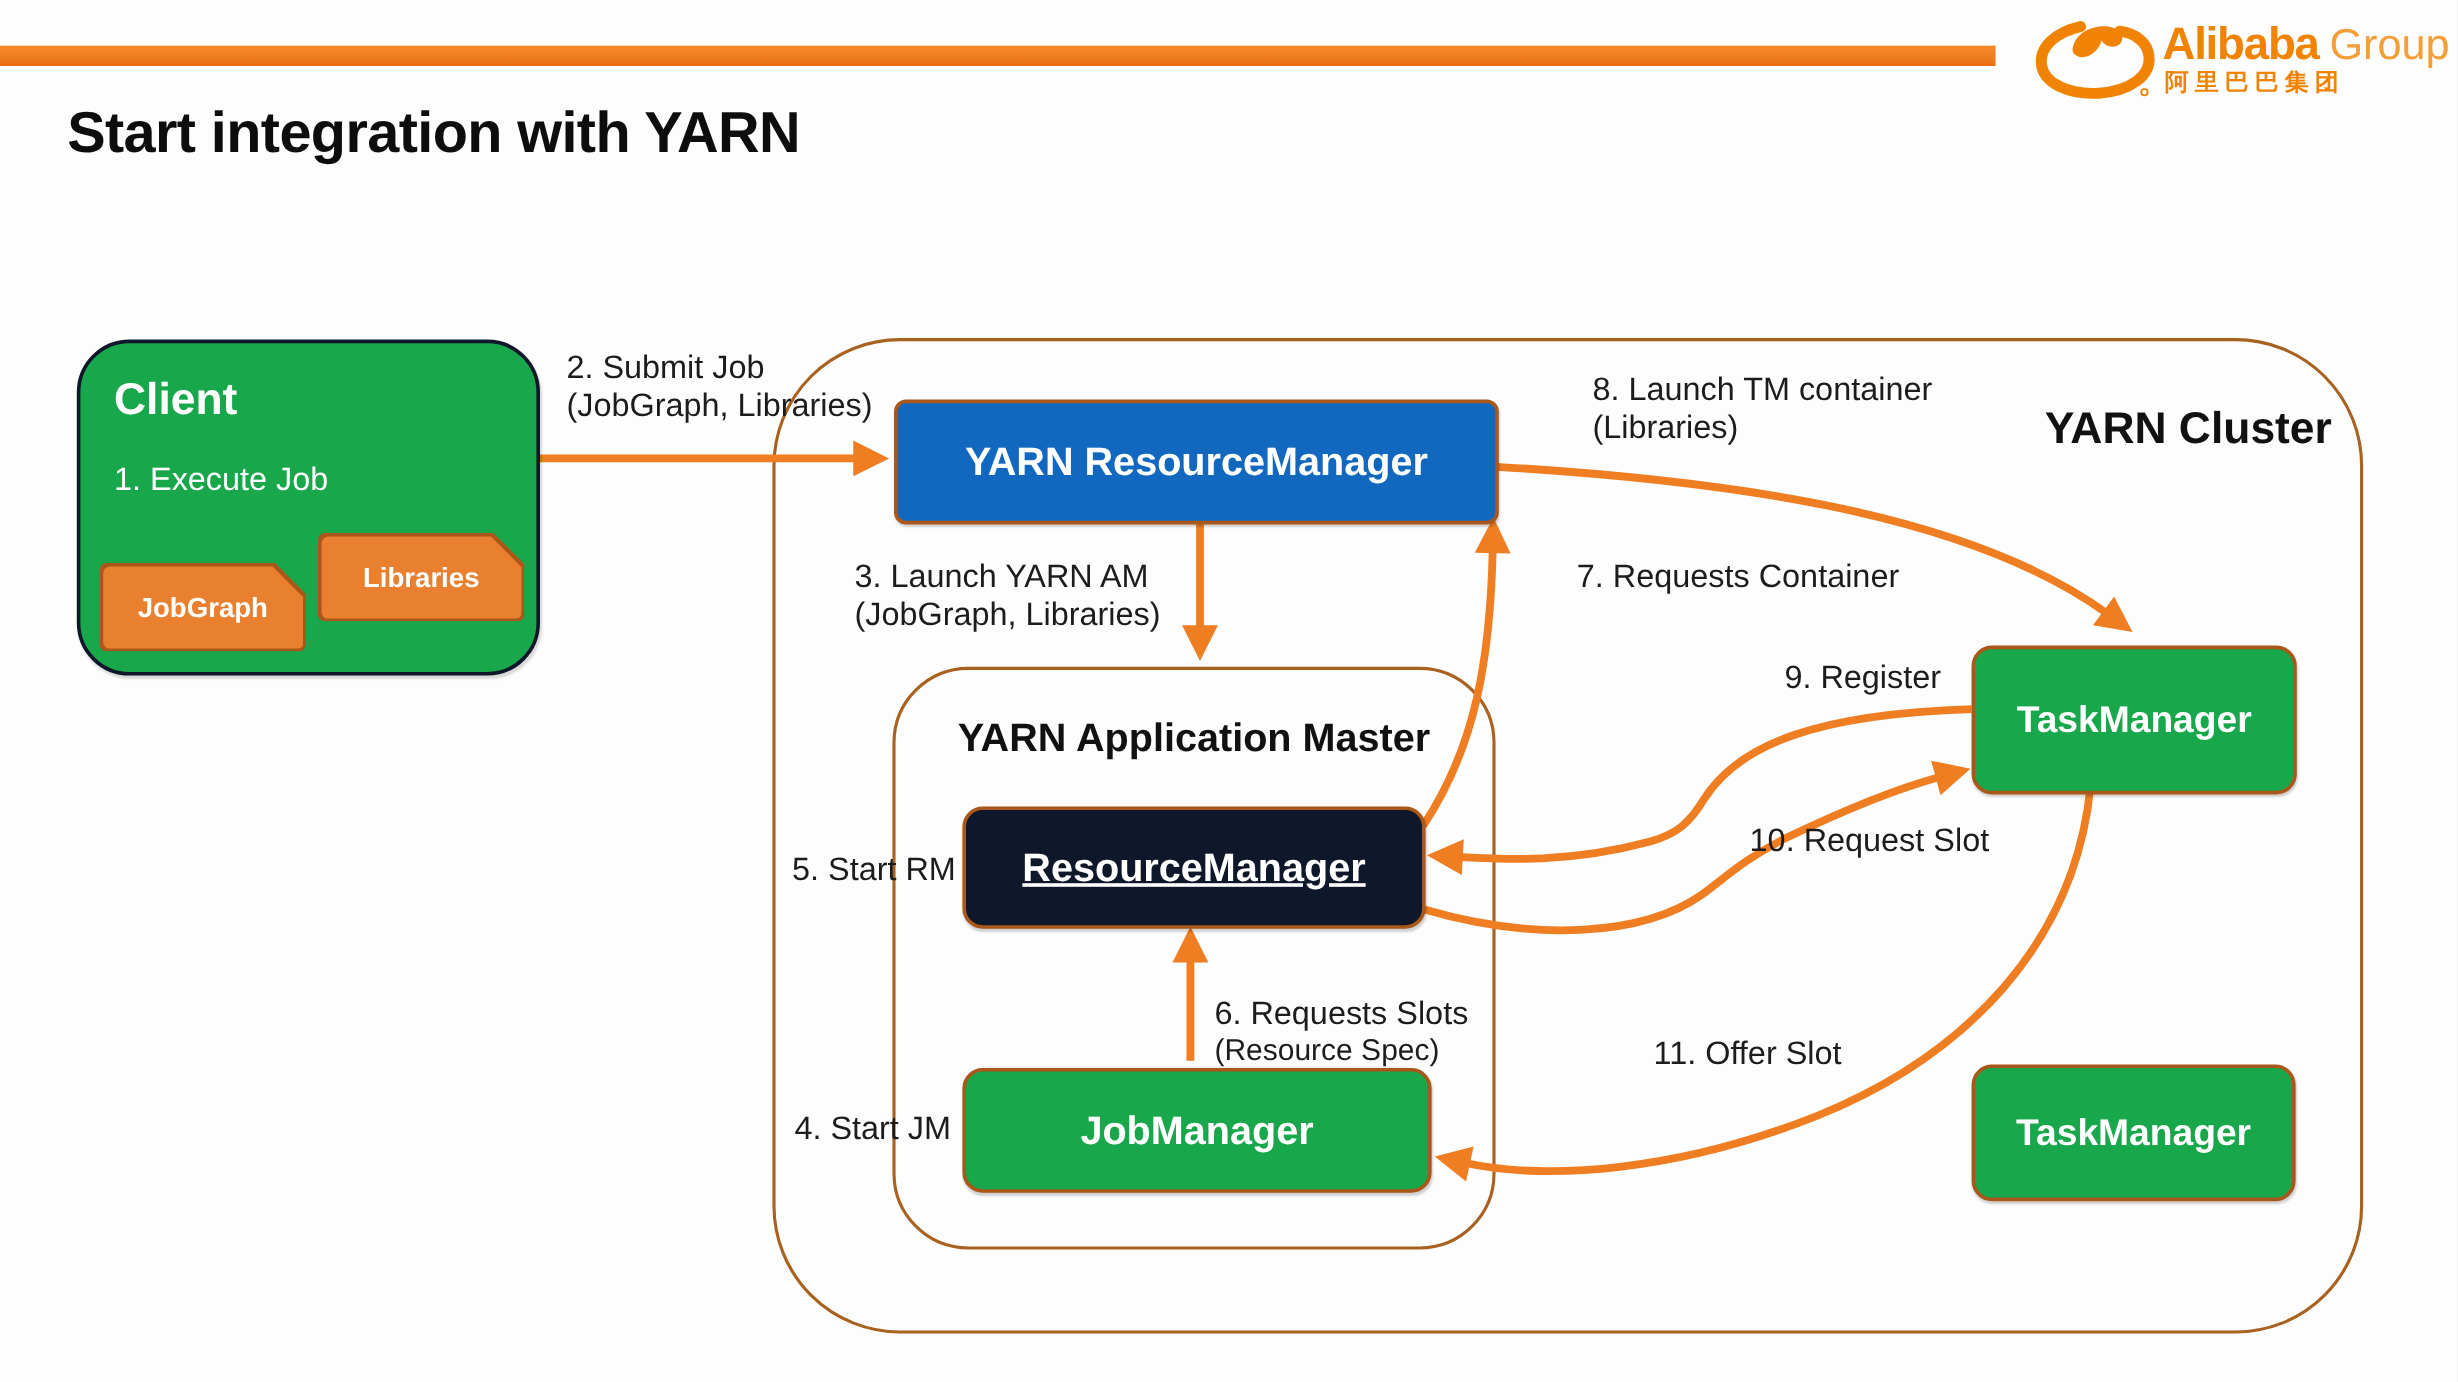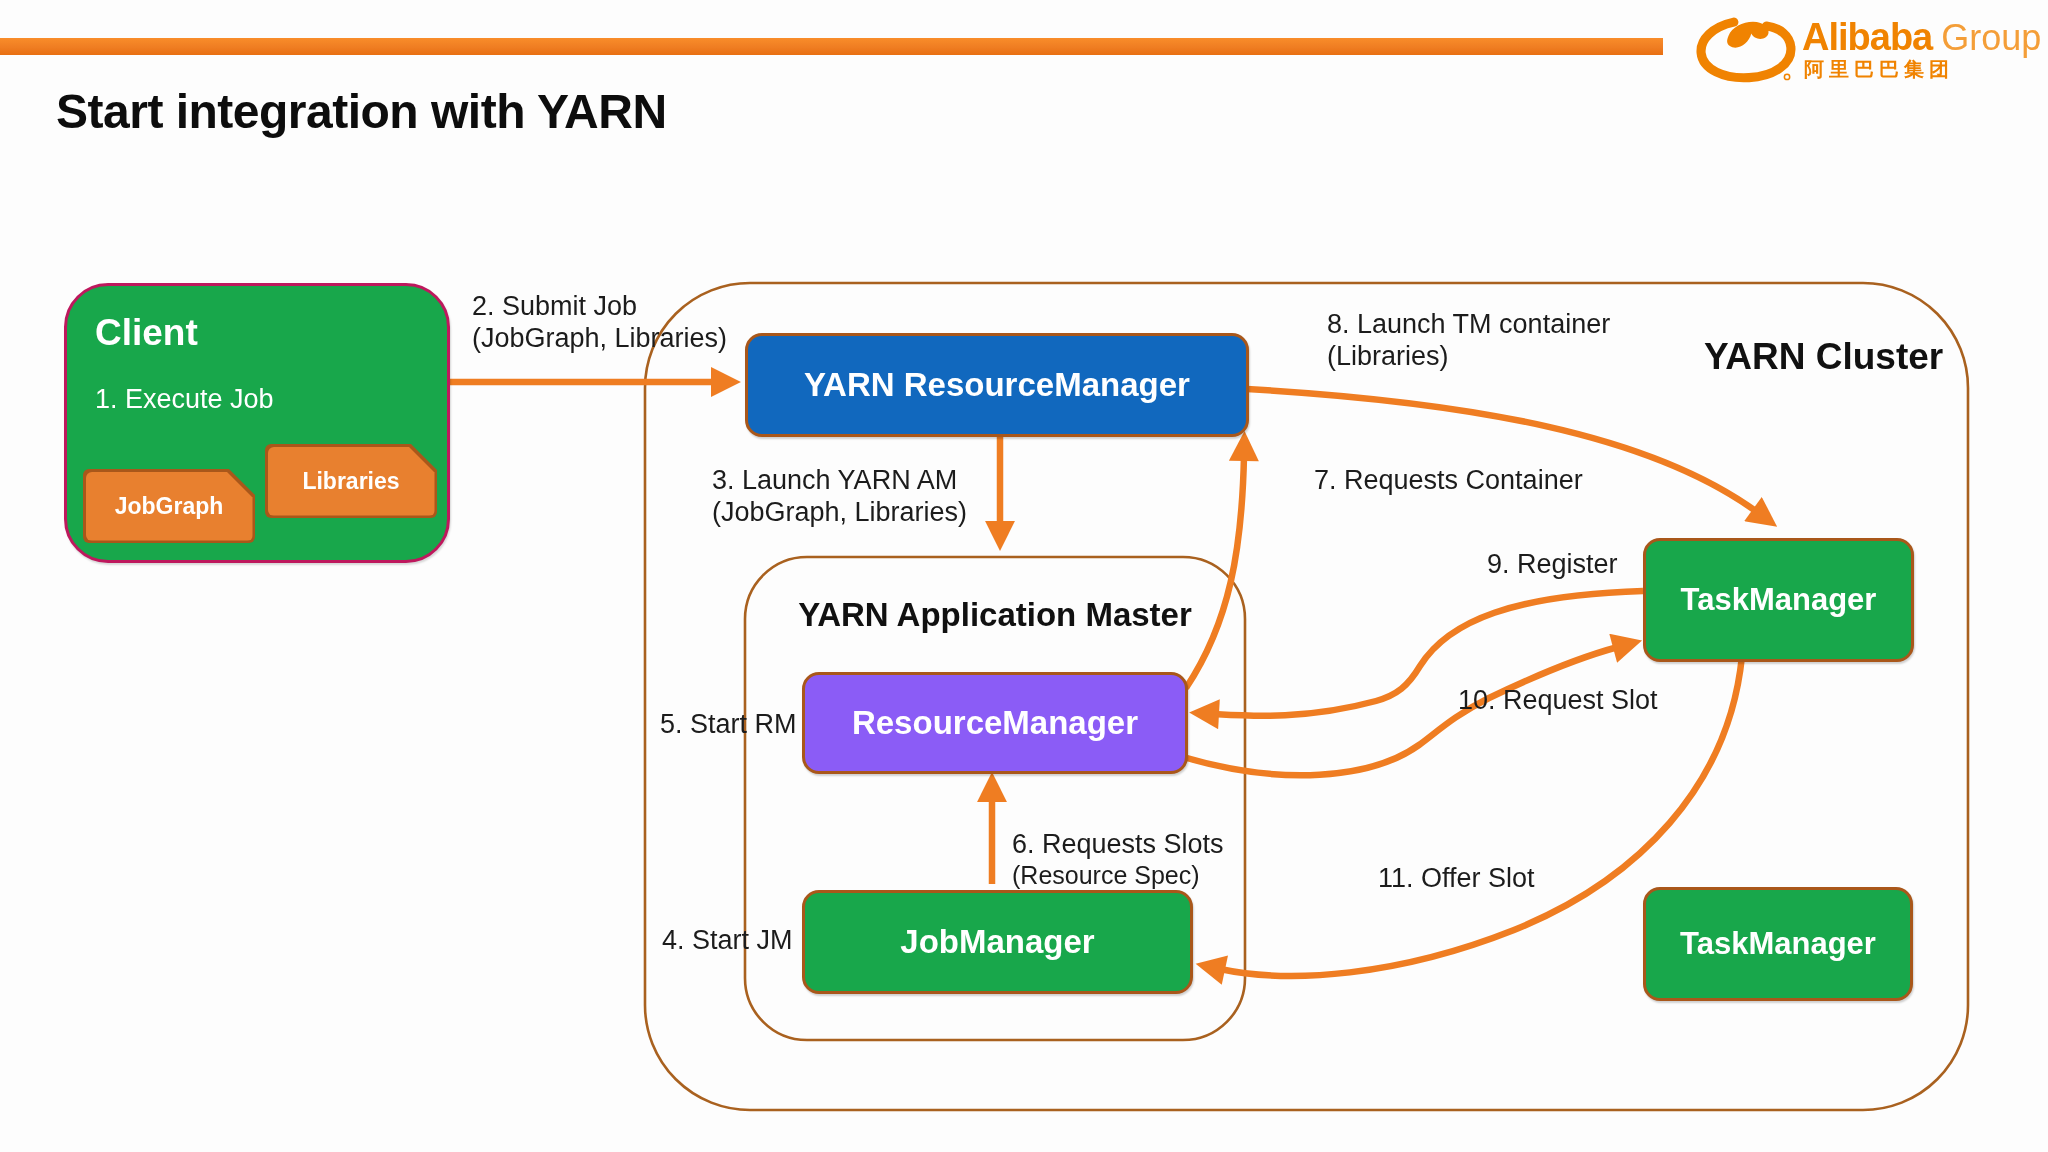--- a/index.html
+++ b/index.html
@@ -30,25 +30,25 @@
   .wires{position:absolute;left:0;top:0;width:2048px;height:1152px;}
   
   .node{
     position:absolute;display:flex;align-items:center;justify-content:center;
     color:#fff;font-weight:bold;text-align:center;
     border:3px solid #a9571a;border-radius:17px;
     box-shadow:1px 2px 2px rgba(0,0,0,0.18);
   }
   .node-green{background:#18a74b;}
   .node-darkblue{background:#1168be;}
-  .node-lightblue{background:#8b5cf6;}
+  .node-lightblue{background:#0f172a;text-decoration:underline;}
   
   .client-box{
     position:absolute;left:64px;top:283px;width:380px;height:274px;
-    background:#18a74b;border:3px solid #be185d;border-radius:44px;
+    background:#18a74b;border:3px solid #0f172a;border-radius:44px;
     box-shadow:1px 2px 2px rgba(0,0,0,0.15);
   }
   .client-title{position:absolute;left:28px;top:26px;font-size:37px;font-weight:bold;color:#fff;}
   .client-step{position:absolute;left:28px;top:98px;font-size:27px;color:#fff;}
   .artifact{
     position:absolute;top:158px;height:74px;
     background:#a9571a;
   }
   .artifact,.artifact-inner{clip-path:polygon(0 0, calc(100% - 26px) 0, 100% 26px, 100% 100%, 0 100%);border-radius:6px;}
   .artifact-inner{
@@ -116,21 +116,21 @@
     <div class="client-title">Client</div>
     <div class="client-step">1. Execute Job</div>
     <div class="artifact artifact-jobgraph">
       <div class="artifact-inner">JobGraph</div>
     </div>
     <div class="artifact artifact-libraries">
       <div class="artifact-inner">Libraries</div>
     </div>
   </div>
 
-  <div class="node node-darkblue abs" style="left:745px;top:333px;width:498px;height:98px;font-size:33px;">YARN ResourceManager</div>
+  <div class="node node-darkblue abs" style="left:745px;top:333px;width:498px;height:98px;font-size:33px;border-radius:10px;">YARN ResourceManager</div>
 
   <div class="node node-lightblue abs" style="left:802px;top:672px;width:380px;height:96px;font-size:33px;">ResourceManager</div>
 
   <div class="node node-green abs" style="left:802px;top:890px;width:385px;height:98px;font-size:33px;">JobManager</div>
 
   <div class="node node-green abs" style="left:1643px;top:538px;width:265px;height:118px;font-size:31px;">TaskManager</div>
 
   <div class="node node-green abs" style="left:1643px;top:887px;width:264px;height:108px;font-size:31px;">TaskManager</div>
 
   <div class="big-label" style="left:1704px;top:336px;font-size:37px;">YARN Cluster</div>

